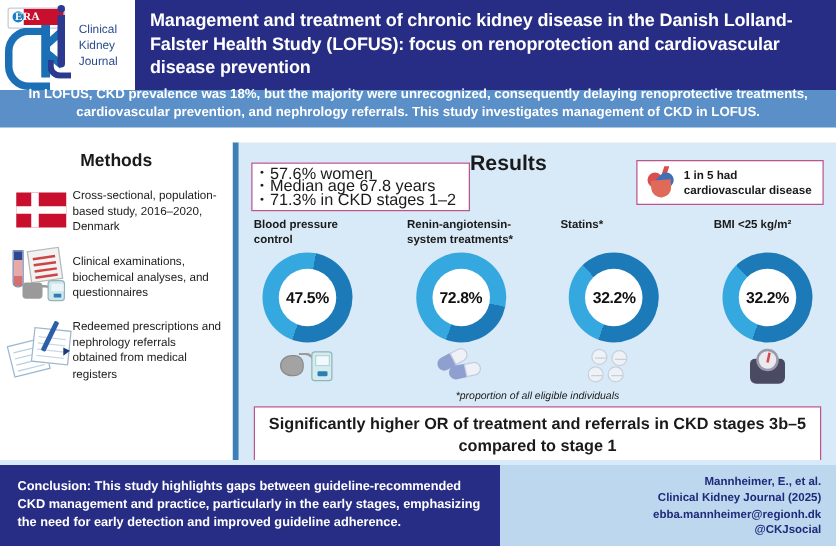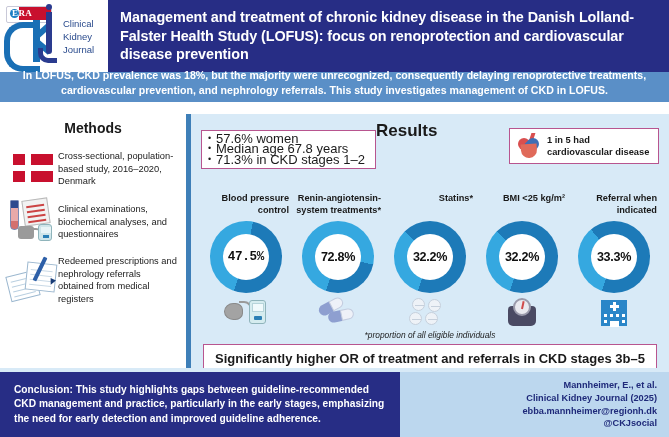--- a/index.html
+++ b/index.html
@@ -88,21 +88,21 @@
   .res-title{flex:1;text-align:left;font-size:17px;font-weight:bold;color:#1a1a1a;padding-top:3px;}
   .cvd{border:1px solid #b8558f;background:#ffffff;width:150px;box-sizing:border-box;display:flex;align-items:center;gap:5px;padding:4px 6px;margin-top:10px;}
   .heart{width:26px;height:26px;flex:0 0 26px;position:relative;}
   .heart .h-l{position:absolute;left:2px;top:5px;width:12px;height:12px;background:#d94f4f;border-radius:50% 50% 0 50%;transform:rotate(-45deg);}
   .heart .h-r{position:absolute;left:11px;top:5px;width:12px;height:12px;background:#3f6fb5;border-radius:50% 50% 50% 0;transform:rotate(45deg);}
   .heart .h-b{position:absolute;left:5px;top:11px;width:16px;height:14px;background:#e06a5a;border-radius:0 0 8px 8px;transform:rotate(-4deg);}
   .heart .h-v{position:absolute;left:14px;top:0px;width:4px;height:9px;background:#d94f4f;transform:skewX(-18deg);}
   .cvd-txt{font-size:9.3px;line-height:12px;font-weight:bold;color:#1a1a1a;}
 
   .donuts{display:flex;justify-content:space-between;padding:0 12px;margin-top:2px;}
-  .donut-col{width:86px;text-align:right;margin-top:19px;}
+  .donut-col{width:86px;text-align:left;}
   .donut-label{font-size:9.2px;line-height:11.5px;font-weight:bold;color:#1a1a1a;height:24px;}
   .donut{width:72px;height:72px;margin:4px auto 0 auto;border-radius:50%;position:relative;}
   .donut .hole{position:absolute;left:13px;top:13px;width:46px;height:46px;background:#ffffff;border-radius:50%;
     display:flex;align-items:center;justify-content:center;}
   .donut .hole span{font-size:12.6px;font-weight:bold;color:#111111;letter-spacing:-0.3px;}
 
   .donut-icon{height:34px;display:flex;align-items:center;justify-content:center;margin-top:2px;}
 
   
   .bp{position:relative;width:44px;height:26px;}
@@ -274,21 +274,21 @@
             <div>1 in 5 had</div>
             <div>cardiovascular disease</div>
           </div>
         </div>
       </div>
 
       <div class="donuts">
 
         <div class="donut-col">
           <div class="donut-label">Blood pressure control</div>
-          <div class="donut" id="donut0" style="background: conic-gradient(from 200deg, rgb(53, 168, 224) 0deg, rgb(53, 168, 224) 171deg, rgb(29, 122, 184) 171deg, rgb(29, 122, 184) 360deg); font-family: Liberation Mono, monospace;">
+          <div class="donut" id="donut0" style="background: conic-gradient(from 200deg, rgb(53, 168, 224) 0deg, rgb(53, 168, 224) 171deg, rgb(29, 122, 184) 171deg, rgb(29, 122, 184) 360deg);">
             <div class="hole">
                 <span>47.5%</span>
               </div>
           </div>
           <div class="donut-icon">
             <div class="bp">
                 <div class="bulb"></div>
                 <div class="line"></div>
                 <div class="dev">
                   <b></b>
@@ -345,42 +345,20 @@
           </div>
           <div class="donut-icon">
             <div class="scale">
                 <div class="base"></div>
                 <div class="dial"></div>
                 <div class="needle"></div>
               </div>
           </div>
         </div>
 
-        <div class="donut-col">
-          <div class="donut-label">Referral when indicated</div>
-          <div class="donut" id="donut4" style="background: conic-gradient(from 200deg, rgb(53, 168, 224) 0deg, rgb(53, 168, 224) 119.88deg, rgb(29, 122, 184) 119.88deg, rgb(29, 122, 184) 360deg);">
-            <div class="hole">
-                <span>33.3%</span>
-              </div>
-          </div>
-          <div class="donut-icon">
-            <div class="hosp">
-              <div class="bld"></div>
-              <div class="cr-v"></div>
-                <div class="cr-h"></div>
-              <div class="win" style="left:5px;top:17px"></div>
-                <div class="win" style="left:11px;top:17px"></div>
-                <div class="win" style="left:17px;top:17px"></div>
-                <div class="win" style="left:23px;top:17px"></div>
-              <div class="win" style="left:5px;top:23px"></div>
-                <div class="win" style="left:23px;top:23px"></div>
-              <div class="door" style="left:11px;width:9px;height:6px"></div>
-            </div>
-          </div>
-        </div>
 
       </div>
 
       <div class="footnote">*proportion of all eligible individuals</div>
 
       <div class="sig-band">
         <span>Significantly higher OR of treatment and referrals in CKD stages 3b–5 compared to stage 1</span>
       </div>
     </div>
   </div>

